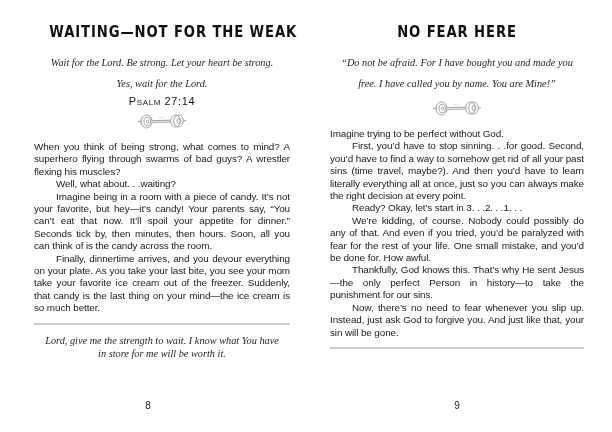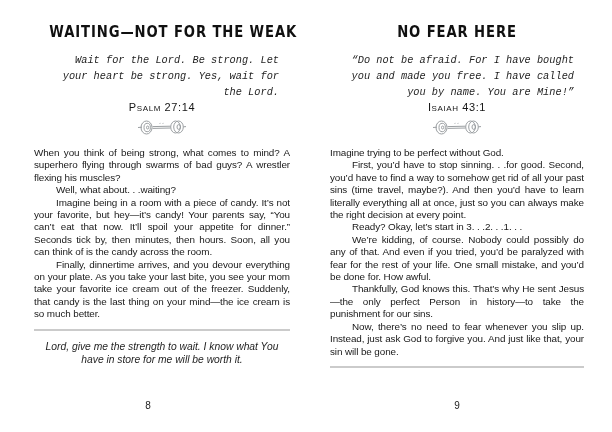--- a/index.html
+++ b/index.html
@@ -24,25 +24,25 @@
     letter-spacing:1px;
     white-space:nowrap;
     transform:scaleX(0.88) scaleY(1.08);
     transform-origin:center top;
     color:#101010;
     margin:2px 0 0 0;
   }
   .verse {
     margin:12px auto 0;
     width:234px;
-    text-align:right;
+    text-align:center;
     font-style:italic;
-    font-family:Liberation Mono, monospace;
+    font-family:Liberation Serif, serif;
     font-size:10.3px;
-    line-height:16px;
+    line-height:21px;
     color:#1e1e1e;
   }
   .verse-ref {
     text-align:center;
     font-variant:small-caps;
     font-size:11px;
     letter-spacing:0.6px;
     margin-top:1px;
     color:#151515;
   }
@@ -62,21 +62,21 @@
   .divider {
     border:none;
     border-top:2px solid #cbcbcb;
     margin:8px 0 9px 0;
   }
   .prayer {
     margin:0 auto;
     width:238px;
     text-align:center;
     font-style:italic;
-    font-family:Liberation Sans, sans-serif;
+    font-family:Liberation Serif, serif;
     font-size:10.3px;
     line-height:13.6px;
     color:#1e1e1e;
   }
   .page-number {
     position:absolute;
     top:380px; left:0; right:0;
     text-align:center;
     font-size:10px;
     color:#222;
@@ -115,21 +115,20 @@
       <p>Finally, dinnertime arrives, and you devour everything on your plate. As you take your last bite, you see your mom take your favorite ice cream out of the freezer. Suddenly, that candy is the last thing on your mind—the ice cream is so much better.</p>
     </div>
     <hr class="divider">
     <div class="prayer">Lord, give me the strength to wait. I know what You have in store for me will be worth it.</div>
     <div class="page-number">8</div>
   </div>
 
   <div class="page page-right">
     <h1 class="chapter-title">NO FEAR HERE</h1>
     <div class="verse">“Do not be afraid. For I have bought you and made you free. I have called you by name. You are Mine!”</div>
-    <div class="verse-ref">Isaiah 43:1</div>
     <div class="icon-wrap">
       <svg width="50" height="22" viewBox="0 0 50 22" fill="none" stroke="#9b9fa2" stroke-width="1">
         <line x1="1" y1="10.5" x2="5" y2="10.2"></line>
         <ellipse cx="9.5" cy="10.5" rx="5.5" ry="6.5"></ellipse>
         <ellipse cx="10.2" cy="10.5" rx="3.2" ry="4.2"></ellipse>
         <ellipse cx="10.6" cy="10.5" rx="1.1" ry="1.5"></ellipse>
         <line x1="15.5" y1="9.6" x2="33.5" y2="9.2"></line>
         <line x1="15.5" y1="11.4" x2="33.5" y2="11.0"></line>
         <line x1="22.5" y1="6.5" x2="23.5" y2="6.3" stroke-width="0.8"></line>
         <line x1="25.5" y1="6.5" x2="26.5" y2="6.3" stroke-width="0.8"></line>

